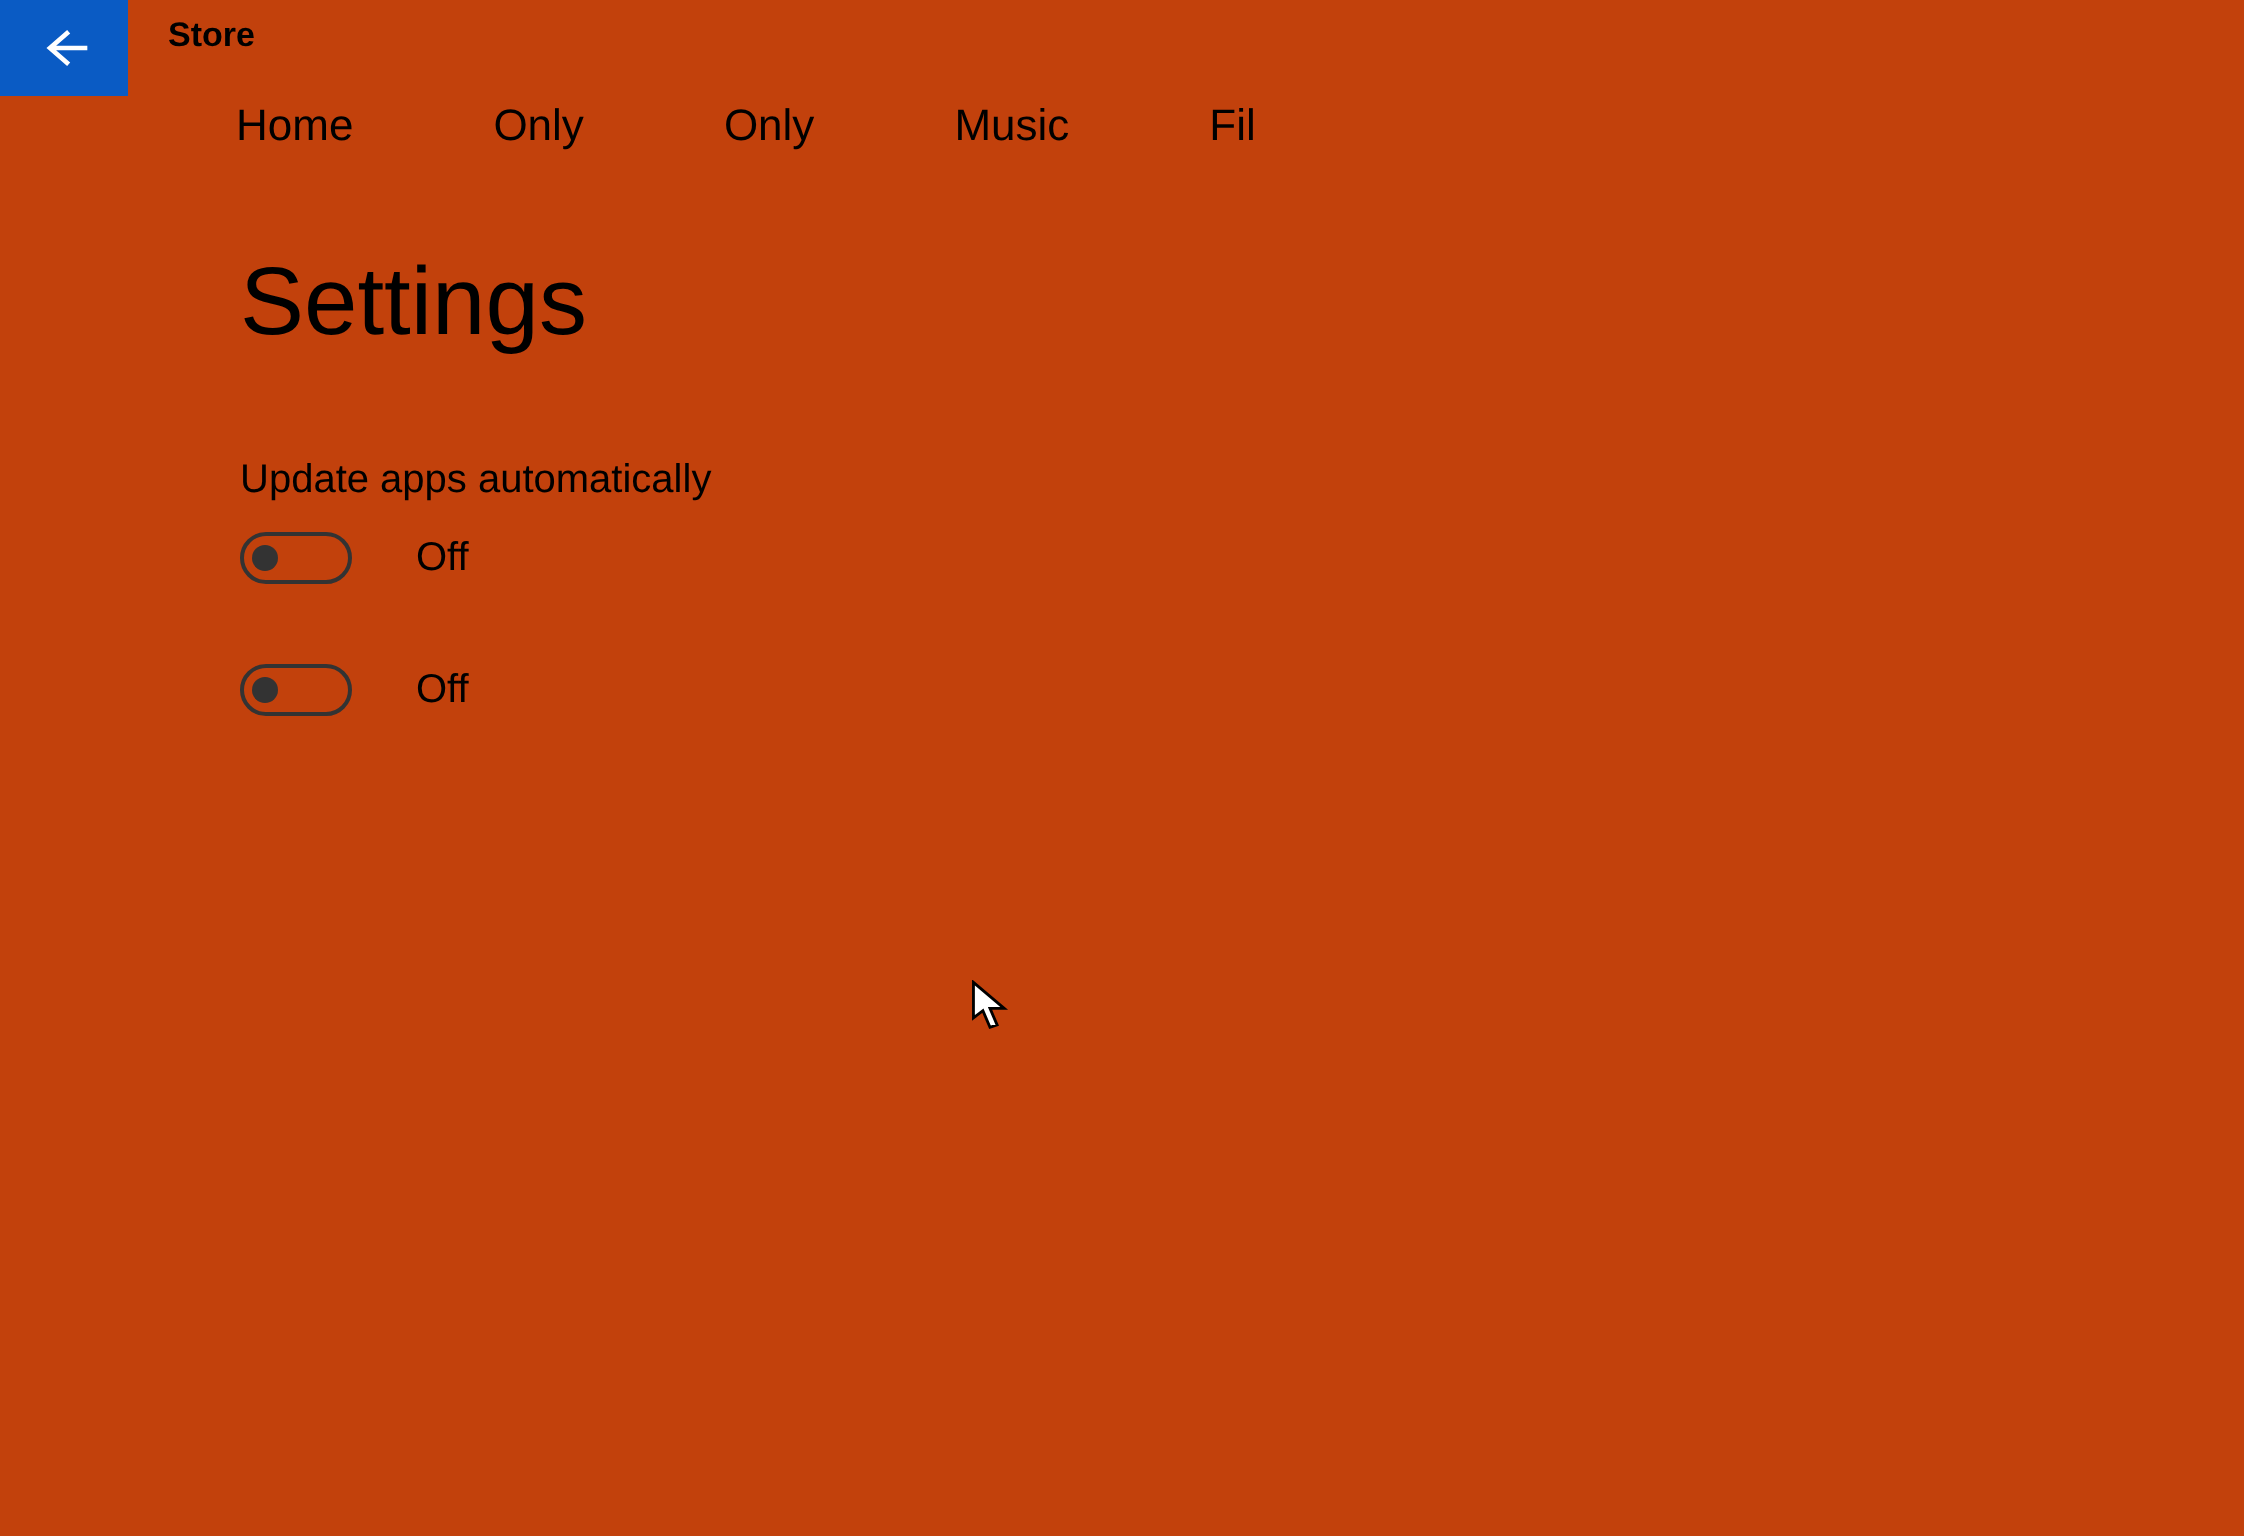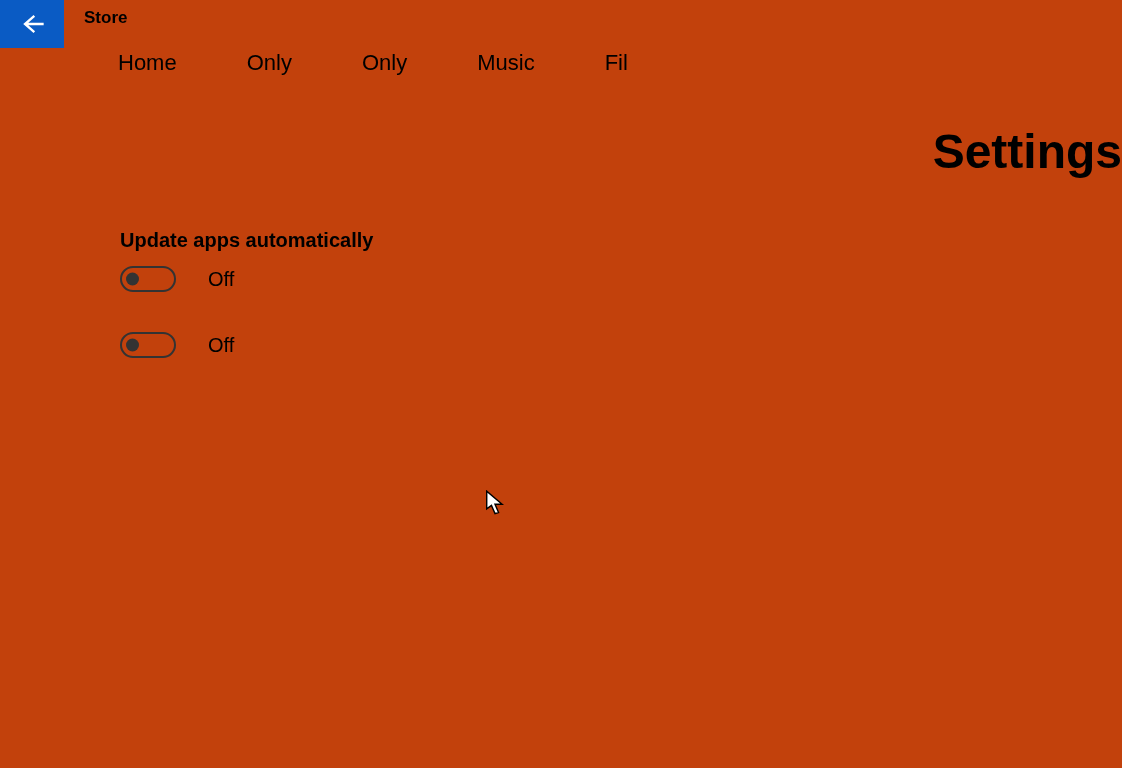--- a/index.html
+++ b/index.html
@@ -58,34 +58,33 @@
     .tab {
       cursor: pointer;
       font-weight: 400;
       margin-left: 40px;
     }
     .content {
       padding: 30px 0 0 120px;
     }
     .page-title {
       font-size: 48px;
-      font-weight: 700;
+      font-weight: 400;
       color: #000;
       margin-bottom: 50px;
-      text-align: right;
     }
     .section-title {
       font-size: 28px;
       font-weight: 400;
       color: #000;
       margin-bottom: 30px;
     }
     .setting-label {
       font-size: 20px;
-      font-weight: 700;
+      font-weight: 400;
       color: #000;
       margin-bottom: 14px;
     }
     .toggle-row {
       display: flex;
       align-items: center;
       gap: 18px;
       margin-bottom: 40px;
     }
     .toggle {

